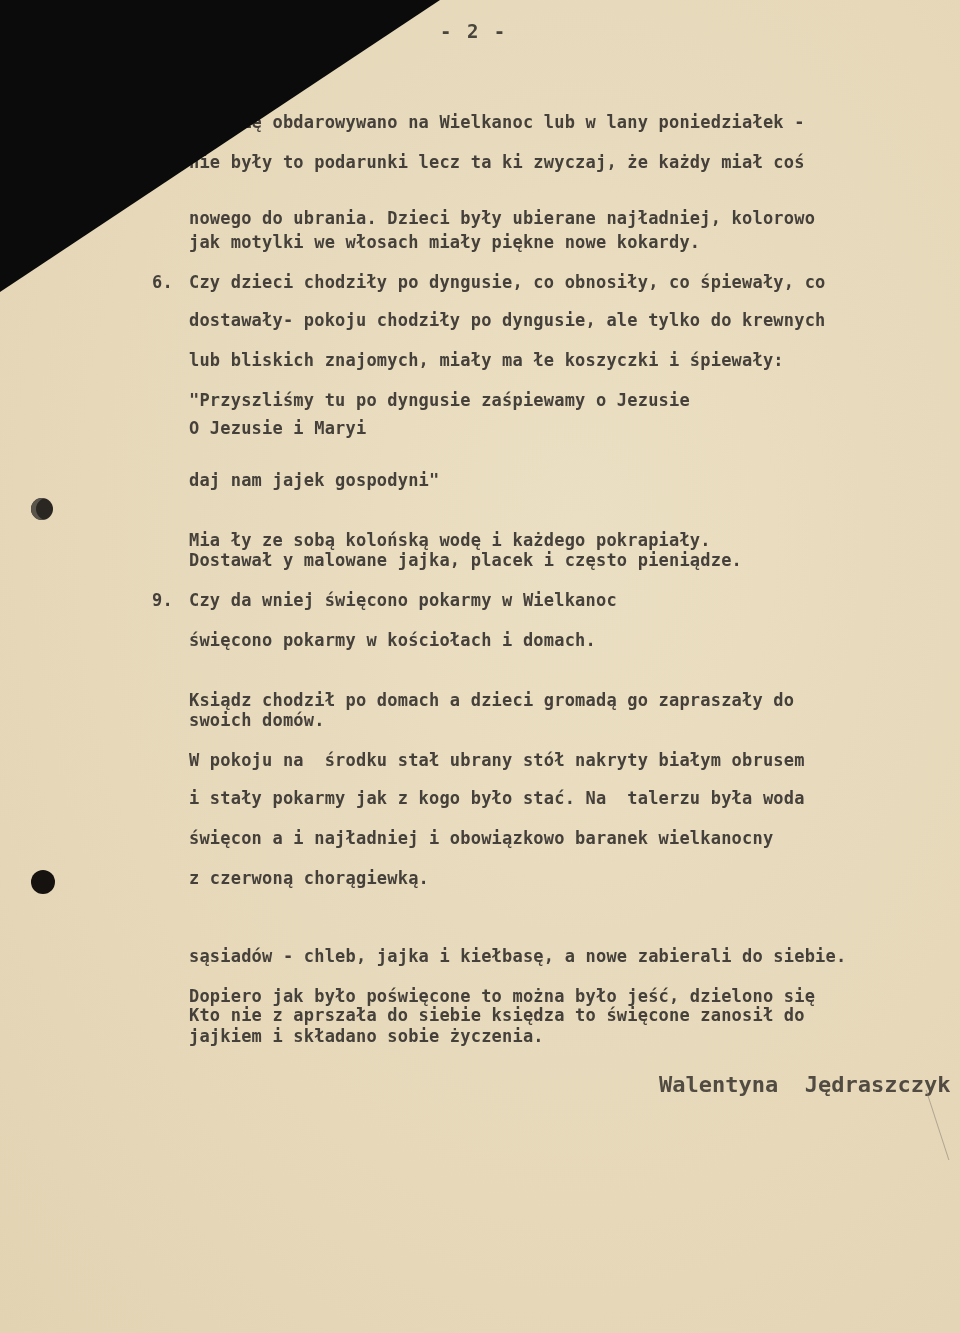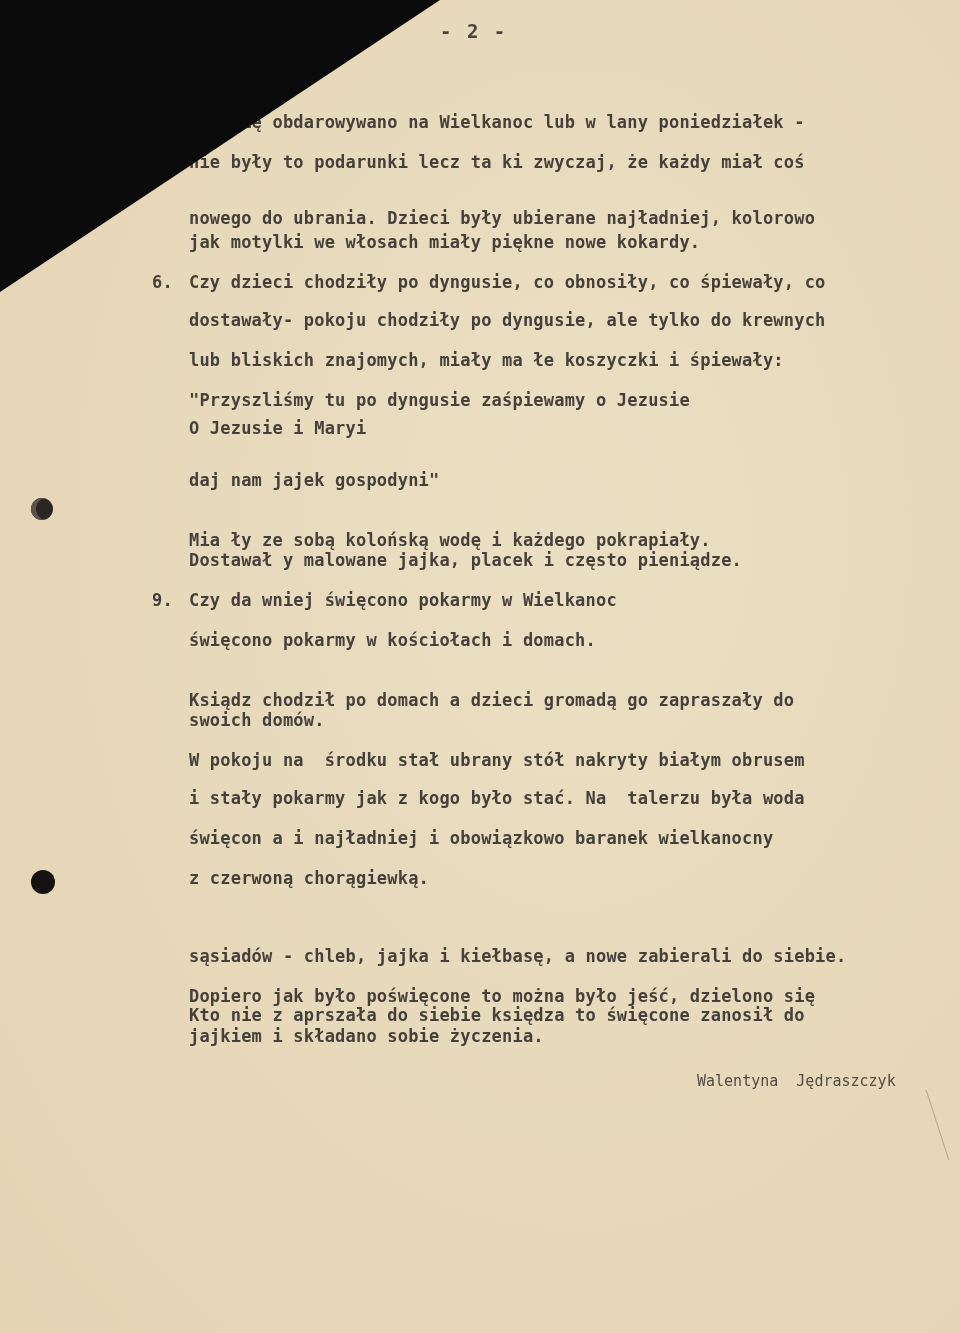--- a/index.html
+++ b/index.html
@@ -21,22 +21,22 @@
     position:absolute; left:440px; top:20px;
     font-size:19px; font-weight:bold; color:#4a453c; letter-spacing:2px;
   }
   .line {
     position:absolute; left:189px; white-space:pre;
     font-size:17px; font-weight:bold; color:#45403a;
     letter-spacing:0.2px; line-height:20px;
   }
   .line.num { left:152px; }
   .signature {
-    position:absolute; left:697px; top:1072px; white-space:pre;
-    font-size:15px; font-weight:normal; color:#514b42;
+    position:absolute; left:659px; top:1072px; white-space:pre;
+    font-size:22px; font-weight:bold; color:#514b42;
   }
   .punch-hole {
     position:absolute; border-radius:50%; background:#151210;
   }
   .hole-1 { left:31px; top:498px; width:22px; height:22px; background:#2a2622; box-shadow:inset 5px 0 0 #5a554c; }
   .hole-2 { left:31px; top:870px; width:24px; height:24px; }
   .crease {
     position:absolute; right:0; top:1090px; width:22px; height:70px;
     border-left:1px solid #8a8276; transform:skewX(18deg);
     opacity:0.6;

